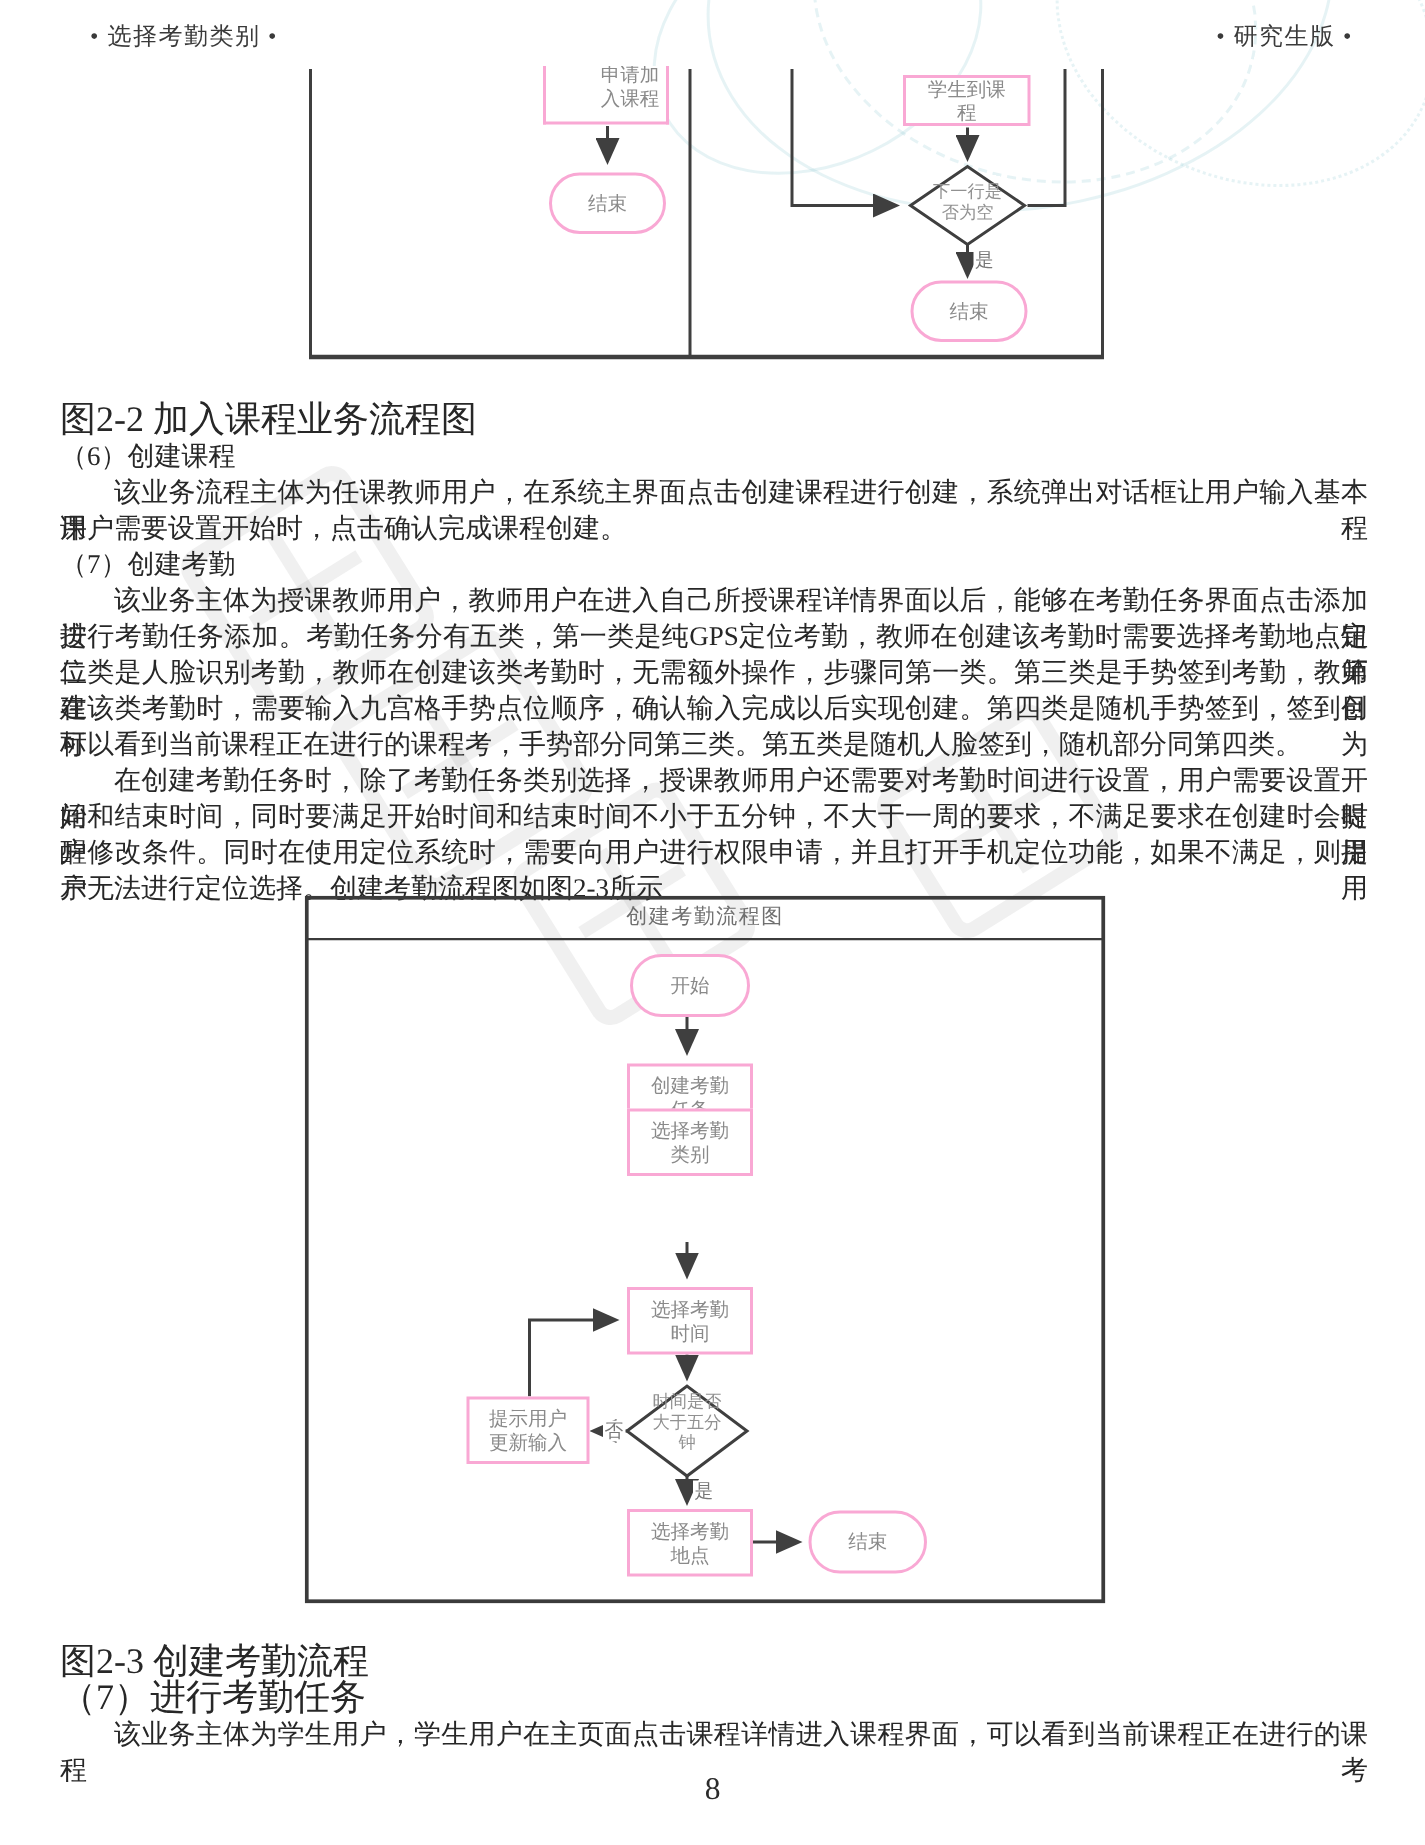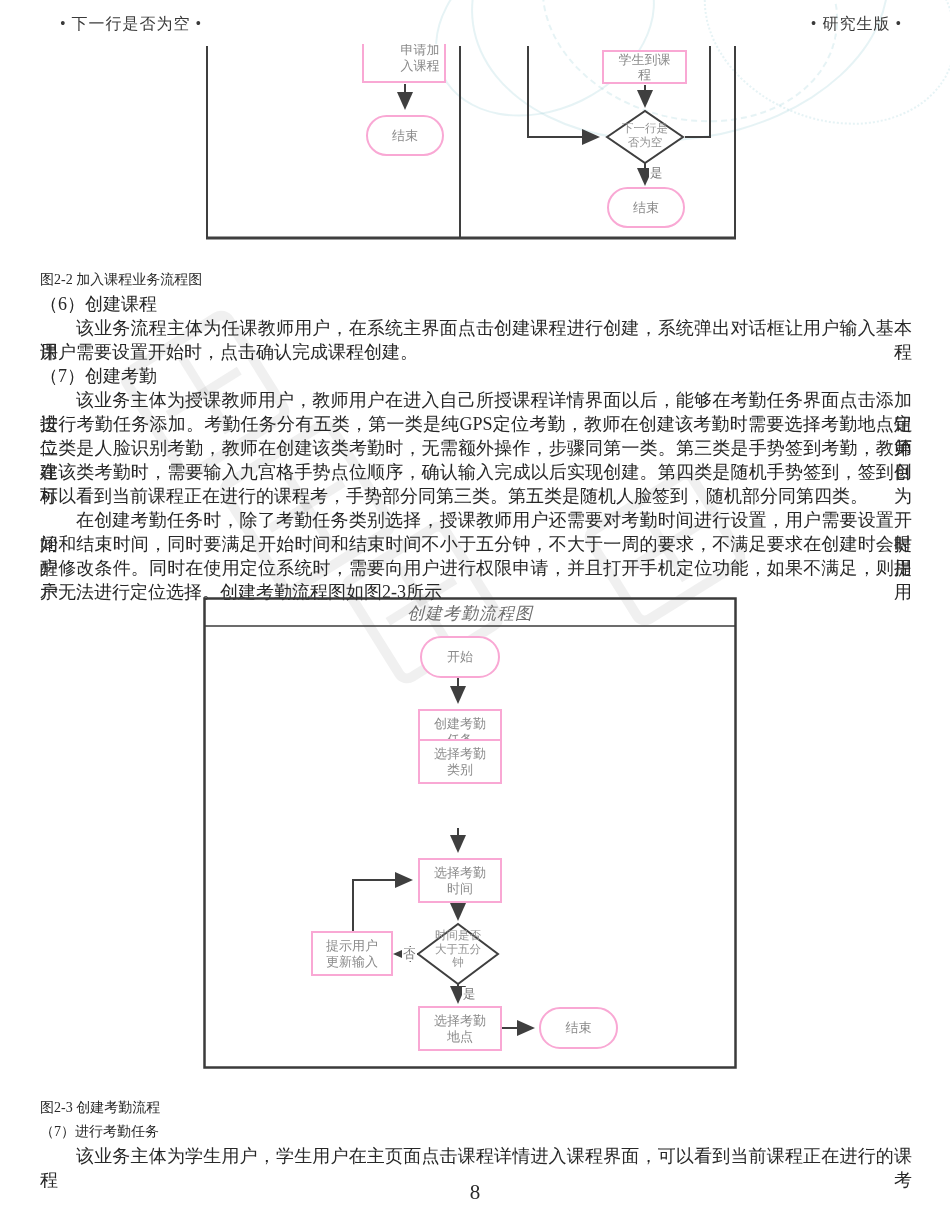--- a/index.html
+++ b/index.html
@@ -22,21 +22,21 @@
   .wm-lace.l4 { left:700px;  top:-80px;  width:260px; height:200px; transform:rotate(22deg); border-style:dotted; }
   .wm-glyph { position:absolute; border:10px solid rgba(110,110,110,0.10); transform:rotate(-32deg); border-radius:14px; pointer-events:none; }
   .wm-glyph:before, .wm-glyph:after { content:""; position:absolute; background:rgba(110,110,110,0.10); }
   .wm-glyph:before { left:12%; right:12%; top:44%; height:9px; }
   .wm-glyph:after  { top:10%; bottom:10%; left:46%; width:9px; }
   .wm-g1 { left:140px; top:330px; width:130px; height:130px; }
   .wm-g2 { left:240px; top:440px; width:135px; height:135px; }
   .wm-g3 { left:360px; top:540px; width:125px; height:125px; }
   .wm-g4 { left:600px; top:490px; width:130px; height:115px; }
   
-  .cap { position:absolute; left:40px; width:872px; font-size:14px; line-height:24px; white-space:nowrap; }
+  .cap { position:absolute; left:40px; width:872px; font-size:24px; line-height:24px; white-space:nowrap; }
   .bodyblock { position:absolute; left:40px; top:292px; width:872px; }
   .tl { font-size:18px; line-height:24px; height:24px; color:#272727; }
   .tl.full { text-align:justify; text-align-last:justify; text-justify:inter-character; }
   .tl.ind  { text-indent:36px; }
   .pagenum { position:absolute; left:0; right:0; top:1180px; text-align:center; font-size:21px; color:#2b2b2b; }
   
   .fc-node {
     position:absolute; border:2px solid #f9a8d4; background:#ffffff;
     display:flex; align-items:center; justify-content:center; text-align:center;
     font-family:"Liberation Sans","DejaVu Sans",sans-serif;
@@ -53,40 +53,40 @@
     display:flex; justify-content:center;
   }
   .fc-dtext .wrapd { width:50px; }
   .fc-lbl {
     position:absolute; font-family:"Liberation Sans","DejaVu Sans",sans-serif;
     font-size:12.5px; color:#777777; background:#ffffff; padding:0 1px; line-height:14px;
   }
   .fc-title {
     position:absolute; left:203px; top:602px; width:534px; text-align:center;
     font-family:"Liberation Sans","DejaVu Sans",sans-serif;
-    font-size:17px; color:#6f6f6f; letter-spacing:1px;font-style:italic;
+    font-size:14px; color:#6f6f6f; letter-spacing:1px;
   }
   svg.fc-svg { position:absolute; }
 </style>
 </head>
 <body>
 
 <div class="page">
 
   <div class="wm-lace l1"></div>
   <div class="wm-lace l2"></div>
   <div class="wm-lace l3"></div>
   <div class="wm-lace l4"></div>
 
   <div class="wm-glyph wm-g1"></div>
   <div class="wm-glyph wm-g2"></div>
   <div class="wm-glyph wm-g3"></div>
   <div class="wm-glyph wm-g4"></div>
 
-  <div class="hdr hdr-left">• 下一行是否为空 •</div>
+  <div class="hdr hdr-left">• 选择考勤类别 •</div>
   <div class="hdr hdr-right">• 研究生版 •</div>
 
   <svg class="fc-svg" style="left:200px; top:44px;" width="545" height="200" viewBox="0 0 545 200">
     <defs>
       <marker id="ah1" markerWidth="9" markerHeight="8" refX="7.5" refY="4" orient="auto">
         <path d="M0,0 L9,4 L0,8 z" fill="#3f3f3f"></path>
       </marker>
     </defs>
     <g stroke="#3f3f3f" stroke-width="2" fill="none">
       <path d="M7,2 V194"></path>

